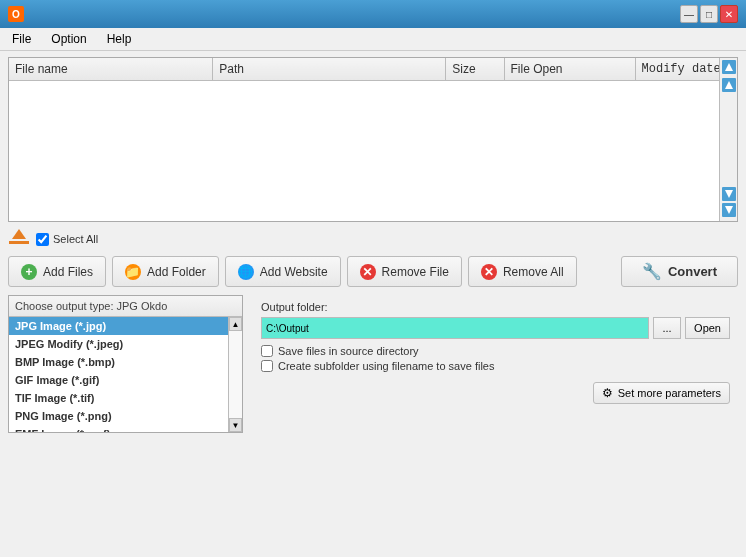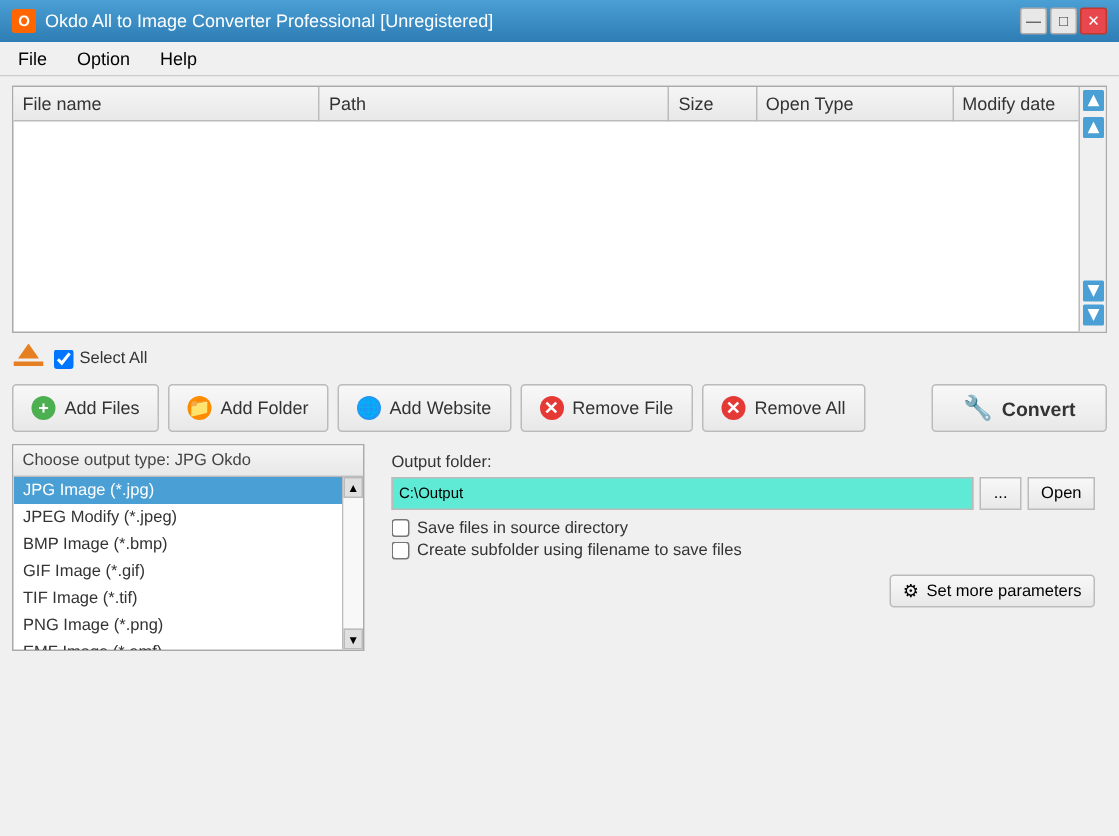--- a/index.html
+++ b/index.html
@@ -90,21 +90,21 @@
     .file-table th {
       background: linear-gradient(to bottom, #f5f5f5, #e8e8e8);
       border-bottom: 1px solid #bbb;
       border-right: 1px solid #bbb;
       padding: 3px 6px;
       text-align: left;
       font-weight: normal;
       color: #333;
       height: 22px;
     }
-    .file-table th:last-child { border-right: none; }
+    .file-table th:last-child { border-right: none; font-family: Liberation Mono, monospace; }
     .table-scroll-area {
       height: 210px;
       overflow-y: auto;
     }
     .scrollbar-panel {
       position: absolute;
       right: 0;
       top: 0;
       bottom: 0;
       width: 18px;
@@ -215,20 +215,21 @@
       flex: 1;
       overflow-y: auto;
       max-height: 115px;
     }
     .output-list-item {
       padding: 3px 6px;
       cursor: pointer;
       font-size: 11px;
       color: #333;
       white-space: nowrap;
+      font-weight: bold;
     }
     .output-list-item.selected { background: #4a9fd4; color: white; }
     .list-scrollbar {
       width: 14px;
       background: #f0f0f0;
       border-left: 1px solid #bbb;
       display: flex;
       flex-direction: column;
     }
     .list-scroll-btn {
@@ -307,21 +308,20 @@
       font-size: 11px;
       float: right;
     }
   </style>
 </head>
 <body>
 
 <div class="title-bar">
   <div class="title-bar-left">
     <div class="title-icon">O</div>
-    <span class="title-text">Okdo All to Image Converter Professional [Unregistered]</span>
   </div>
   <div class="title-buttons">
     <div class="title-btn">—</div>
     <div class="title-btn">□</div>
     <div class="title-btn close">✕</div>
   </div>
 </div>
 
 <div class="menu-bar">
   <div class="menu-item">File</div>
@@ -331,21 +331,21 @@
 
 <div class="main-content">
 
   <div class="file-table-container">
     <table class="file-table">
       <thead>
         <tr>
           <th style="width:28%">File name</th>
           <th style="width:32%">Path</th>
           <th style="width:8%">Size</th>
-          <th style="width:18%">Open Type</th>
+          <th style="width:18%">File Open</th>
           <th style="width:14%; border-right: none;">Modify date</th>
         </tr>
       </thead>
     </table>
     <div class="table-scroll-area" style="width: calc(100% - 18px);"></div>
     <div class="scrollbar-panel">
       <button class="scroll-btn">
         <svg width="8" height="8" viewBox="0 0 8 8">
             <polygon points="4,0 8,8 0,8"></polygon>
           </svg>

